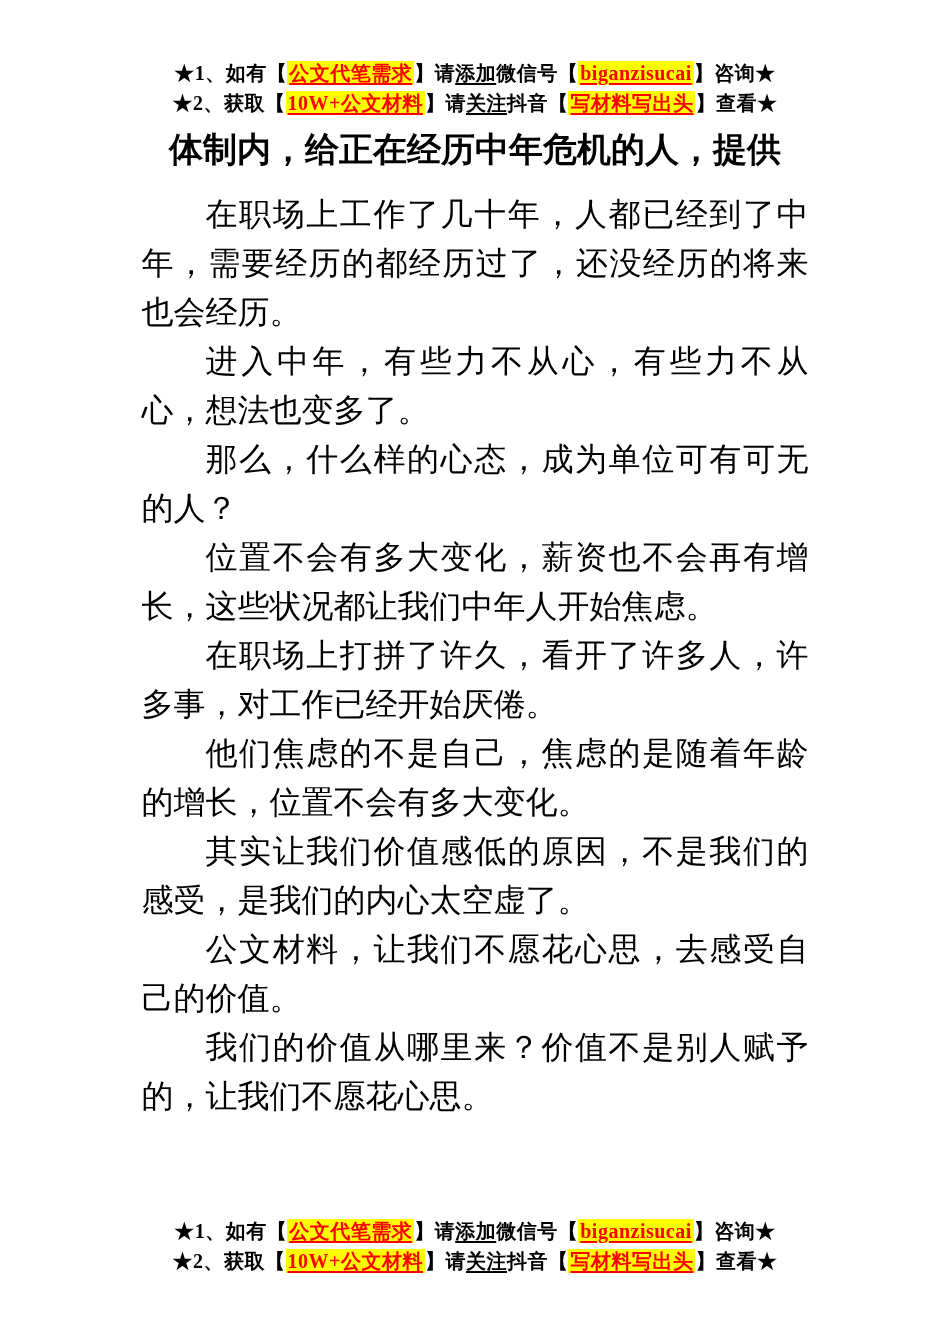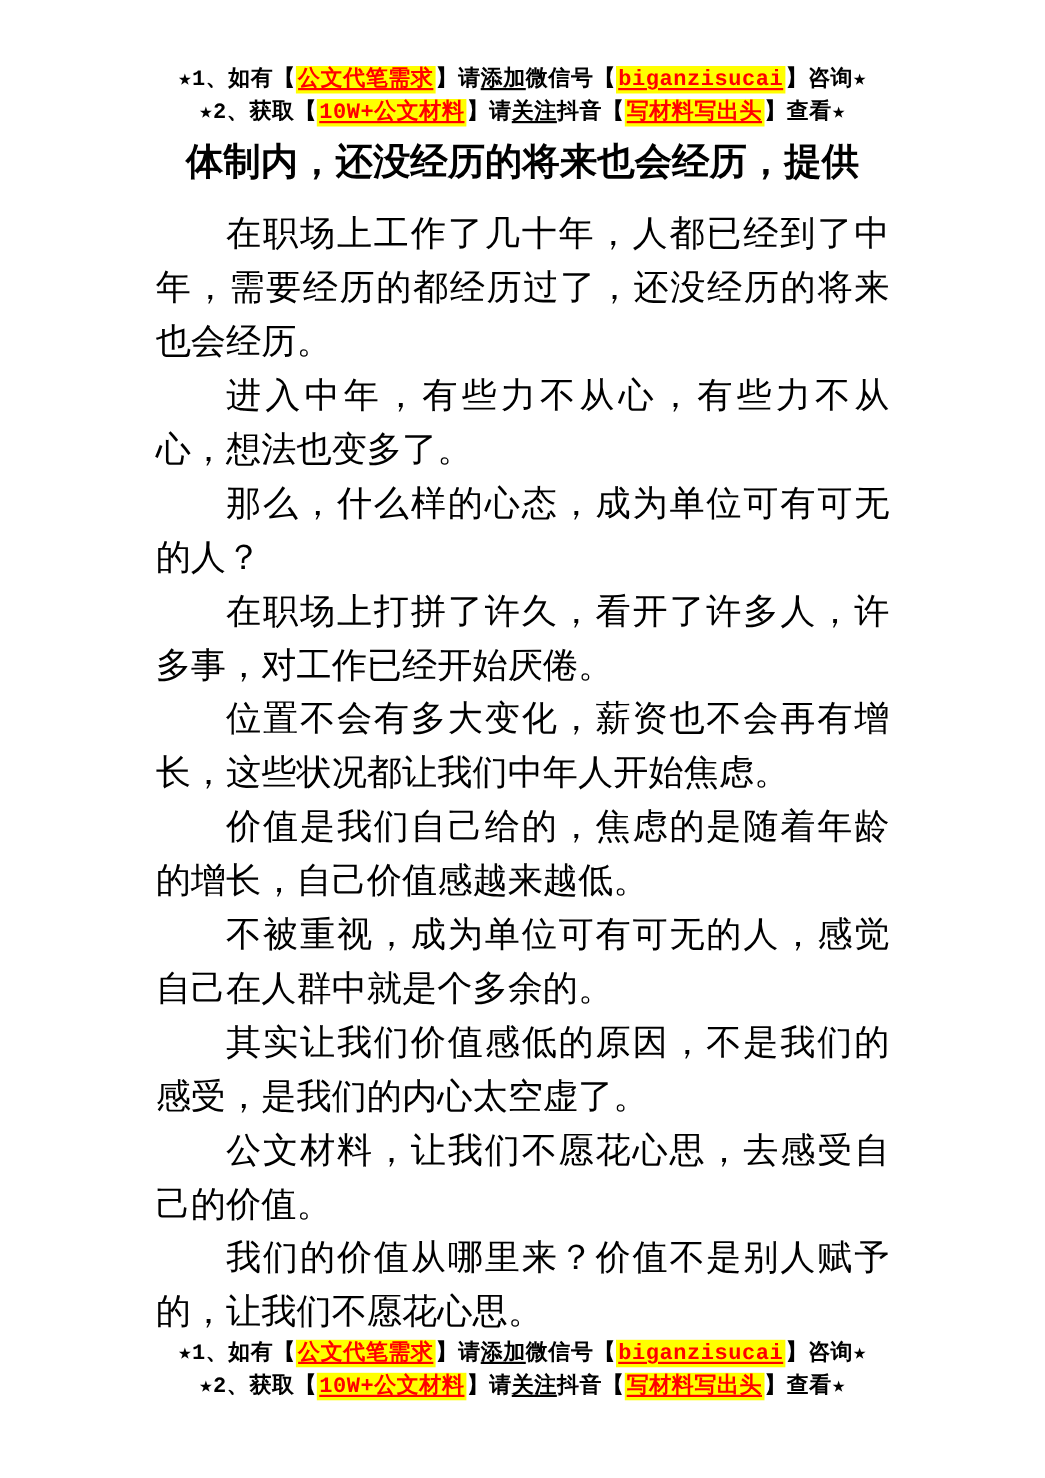--- a/index.html
+++ b/index.html
@@ -7,21 +7,21 @@
     padding: 0;
     background: #ffffff;
   }
   .page {
     position: relative;
     width: 766px;
     height: 1344px;
     margin: 0 auto;
     background: #ffffff;
     overflow: hidden;
-    font-family: Liberation Mono, monospace;
+    font-family: Liberation Serif, serif;
     color: var(--text-color, #000000);
   }
   
   .notice {
     width: 100%;
     text-align: center;
   }
   .notice-top { padding-top: 58px; }
   .notice-bottom {
     position: absolute;
@@ -82,31 +82,30 @@
 <body>
 
 <div class="page">
 
   <div class="notice notice-top">
     <div class="notice-line"><span class="part part-plain">★1、如有【</span><span class="part part-highlight">公文代笔需求</span><span class="part part-plain">】请</span><span class="part part-underline">添加</span><span class="part part-plain">微信号【</span><span class="part part-highlight">biganzisucai</span><span class="part part-plain">】咨询★</span></div>
     <div class="notice-line"><span class="part part-plain">★2、获取【</span><span class="part part-highlight">10W+公文材料</span><span class="part part-plain">】请</span><span class="part part-underline">关注</span><span class="part part-plain">抖音【</span><span class="part part-highlight">写材料写出头</span><span class="part part-plain">】查看★</span></div>
   </div>
 
   <h1 class="title">
-    <span class="title-line">体制内，还没经历的将来也会经历，提供</span>
+    <span class="title-line">体制内，给正在经历中年危机的人，提供</span>
   </h1>
 
   <div class="doc-body">
       <p>在职场上工作了几十年，人都已经到了中年，需要经历的都经历过了，还没经历的将来也会经历。</p>
       <p>进入中年，有些力不从心，有些力不从心，想法也变多了。</p>
       <p>那么，什么样的心态，成为单位可有可无的人？</p>
+      <p>位置不会有多大变化，薪资也不会再有增长，这些状况都让我们中年人开始焦虑。</p>
       <p>在职场上打拼了许久，看开了许多人，许多事，对工作已经开始厌倦。</p>
-      <p>位置不会有多大变化，薪资也不会再有增长，这些状况都让我们中年人开始焦虑。</p>
-      <p>价值是我们自己给的，焦虑的是随着年龄的增长，自己价值感越来越低。</p>
-      <p>不被重视，成为单位可有可无的人，感觉自己在人群中就是个多余的。</p>
+      <p>他们焦虑的不是自己，焦虑的是随着年龄的增长，位置不会有多大变化。</p>
       <p>其实让我们价值感低的原因，不是我们的感受，是我们的内心太空虚了。</p>
       <p>公文材料，让我们不愿花心思，去感受自己的价值。</p>
       <p>我们的价值从哪里来？价值不是别人赋予的，让我们不愿花心思。</p>
     </div>
 
   <div class="notice notice-bottom">
     <div class="notice-line"><span class="part part-plain">★1、如有【</span><span class="part part-highlight">公文代笔需求</span><span class="part part-plain">】请</span><span class="part part-underline">添加</span><span class="part part-plain">微信号【</span><span class="part part-highlight">biganzisucai</span><span class="part part-plain">】咨询★</span></div>
     <div class="notice-line"><span class="part part-plain">★2、获取【</span><span class="part part-highlight">10W+公文材料</span><span class="part part-plain">】请</span><span class="part part-underline">关注</span><span class="part part-plain">抖音【</span><span class="part part-highlight">写材料写出头</span><span class="part part-plain">】查看★</span></div>
   </div>
 

